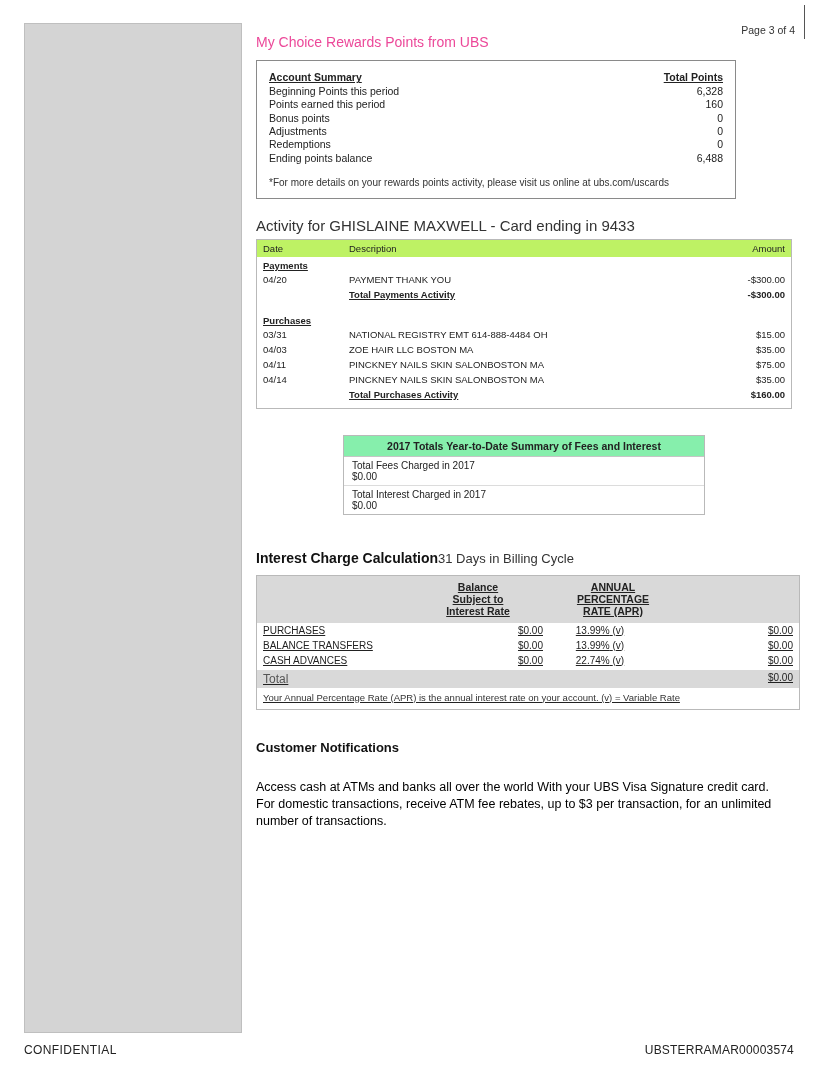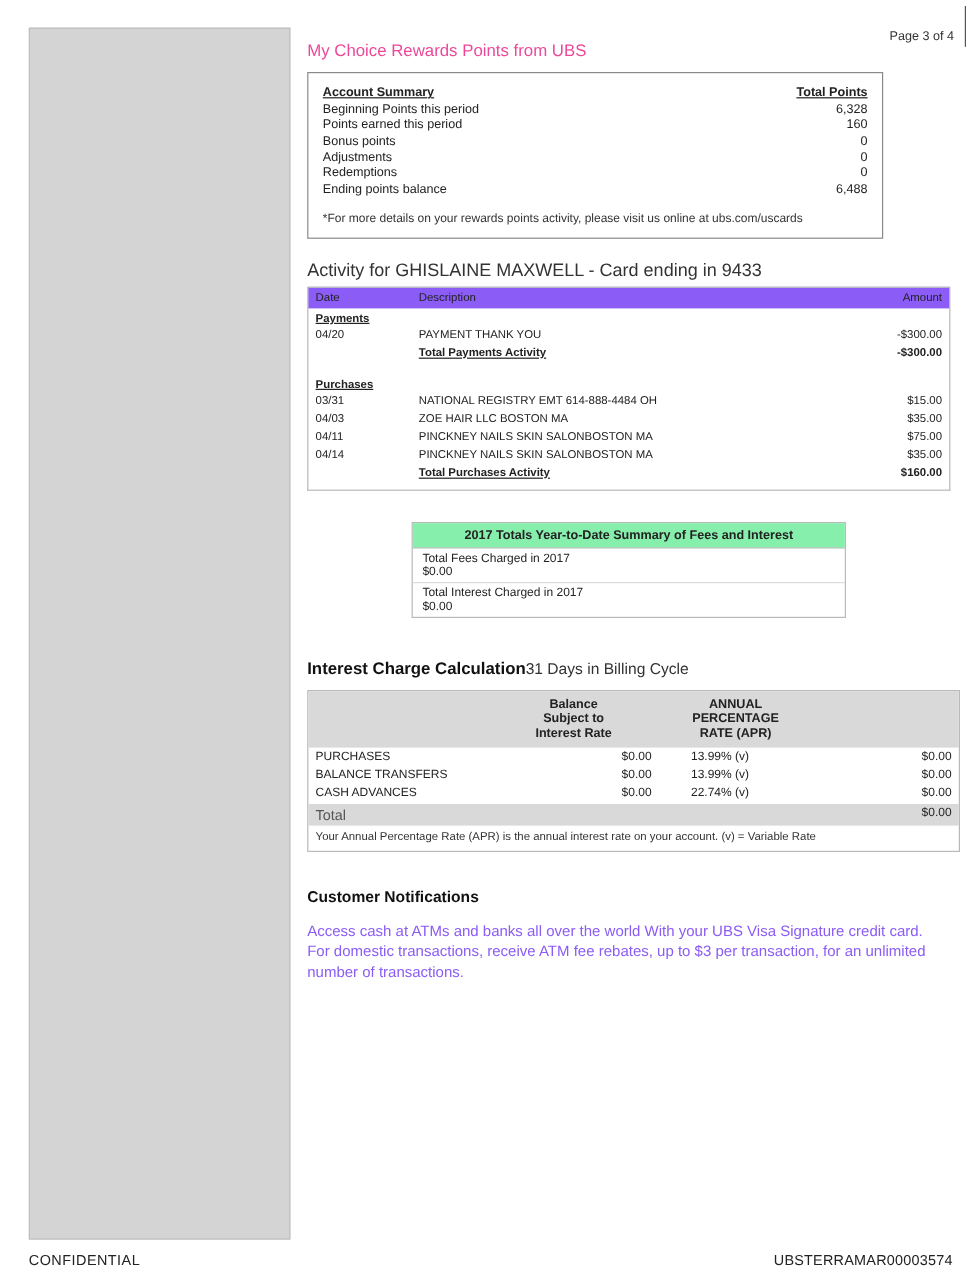--- a/index.html
+++ b/index.html
@@ -95,21 +95,21 @@
   .activity-table {
     margin-top: 5px;
     width: 536px;
     border: 1px solid #b9b9b9;
     border-top: none;
     box-sizing: border-box;
     font-size: 9.5px;
     color: #222;
   }
   .act-head {
-    background: #8b5cf6;
+    background: #bef264;
     display: flex;
     padding: 3px 6px;
     font-size: 9.5px;
     color: #222;
     border-top: 1px solid #b9b9b9;
   }
   .act-row {
     display: flex;
     padding: 1px 6px;
     line-height: 13px;
@@ -173,20 +173,21 @@
     font-weight: normal;
     color: #333;
   }
   .interest-table {
     margin-top: 8px;
     width: 544px;
     border: 1px solid #b9b9b9;
     box-sizing: border-box;
     font-size: 10px;
     color: #222;
+    text-decoration: underline;
   }
   .int-head {
     background: #d9d9d9;
     display: flex;
     padding: 5px 6px 6px 6px;
     font-weight: bold;
     font-size: 10.5px;
     text-align: center;
   }
   .int-head .ih-blank { width: 150px; flex: none; }
@@ -217,24 +218,24 @@
     color: #333;
   }
   
   .cust-title {
     margin-top: 30px;
     font-size: 13px;
     font-weight: bold;
     color: #111;
   }
   .cust-body {
-    margin-top: 13px;
+    margin-top: 24px;
     font-size: 12.5px;
     line-height: 17px;
-    color: #8b5cf6;
+    color: #000000;
     width: 532px;
   }
   
   .footer-left {
     position: absolute;
     left: 24px;
     bottom: 16px;
     font-size: 12px;
     color: #222;
     letter-spacing: 0.4px;

